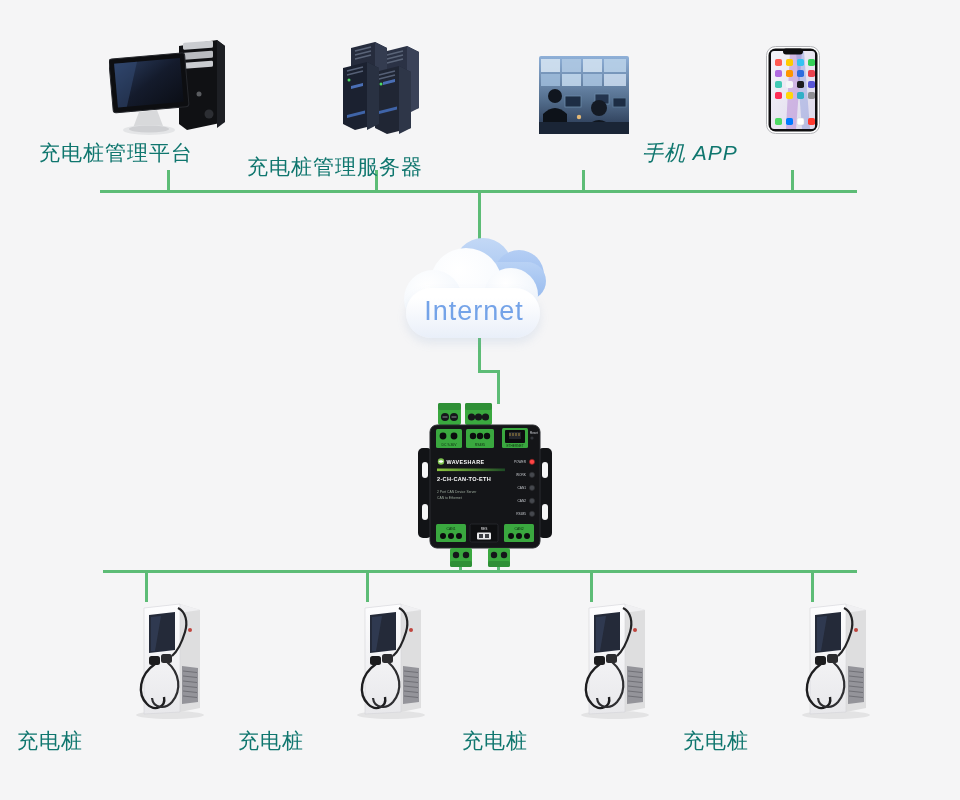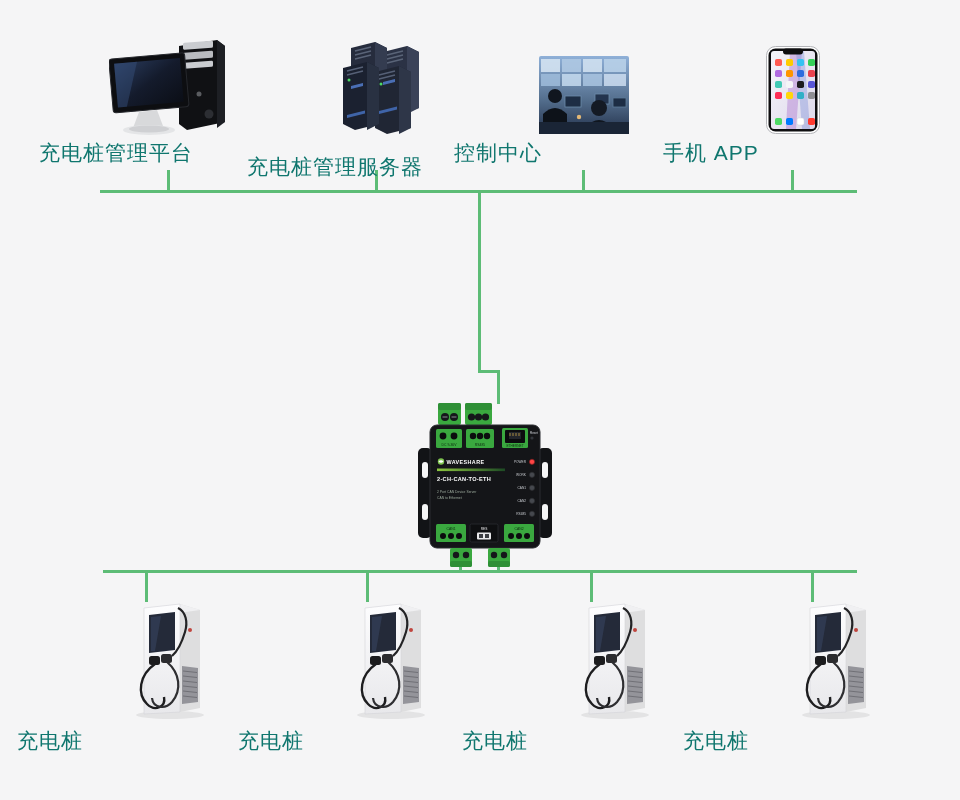--- a/index.html
+++ b/index.html
@@ -205,23 +205,32 @@
         <rect x="9" y="72" width="7" height="7" rx="1.8" fill="#4cd964"></rect>
         <rect x="20" y="72" width="7" height="7" rx="1.8" fill="#007aff"></rect>
         <rect x="31" y="72" width="7" height="7" rx="1.8" fill="#ffffff" stroke="#d0d0d4" stroke-width="0.5"></rect>
         <rect x="42" y="72" width="7" height="7" rx="1.8" fill="#ff3b30"></rect>
       </g>
     </svg>
   </div>
 
   <div class="node-label" style="left:39px;  top:139px;">充电桩管理平台</div>
   <div class="node-label" style="left:247px; top:153px;">充电桩管理服务器</div>
-  <div class="node-label" style="left:454px; top:139px;">控制中心</div>
-  <div class="node-label" style="left:663px; top:139px;">手机 APP</div>
-
+  <div class="node-label" style="left:642px; top:139px;font-style:italic;">手机 APP</div>
+
+  <div class="cloud">
+    <div class="blob back1"></div>
+    <div class="blob back2"></div>
+    <div class="back3"></div>
+    <div class="blob front1"></div>
+    <div class="blob front2"></div>
+    <div class="blob front3"></div>
+    <div class="front4"></div>
+    <div class="cloud-text">Internet</div>
+  </div>
 
   <div class="gateway">
     <svg width="134" height="170" viewBox="0 0 134 170">
       <defs>
         <linearGradient id="gbar" x1="0" y1="0" x2="1" y2="0">
           <stop offset="0" stop-color="#8dc63f"></stop>
             <stop offset="1" stop-color="#1d4a24"></stop>
         </linearGradient>
       </defs>
 

